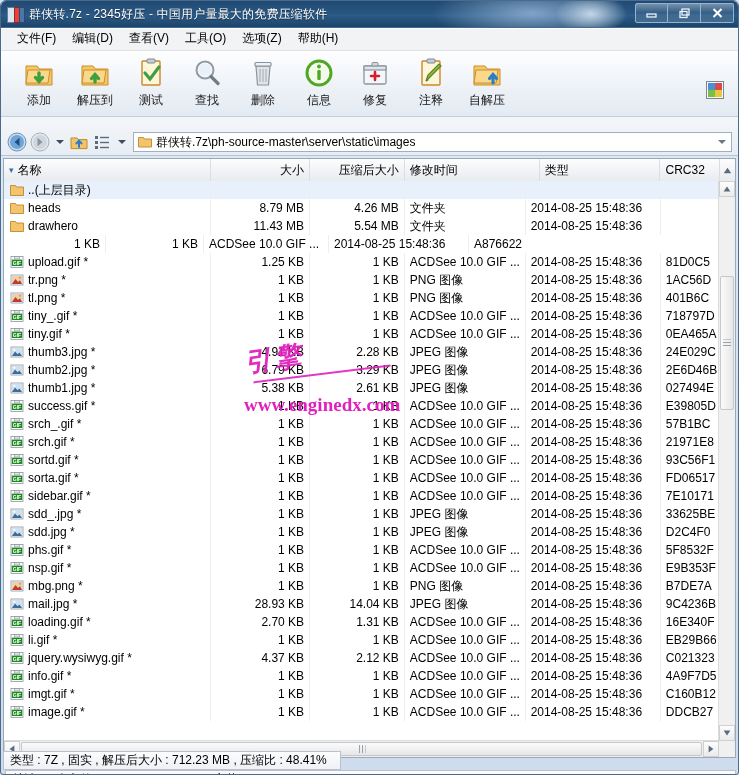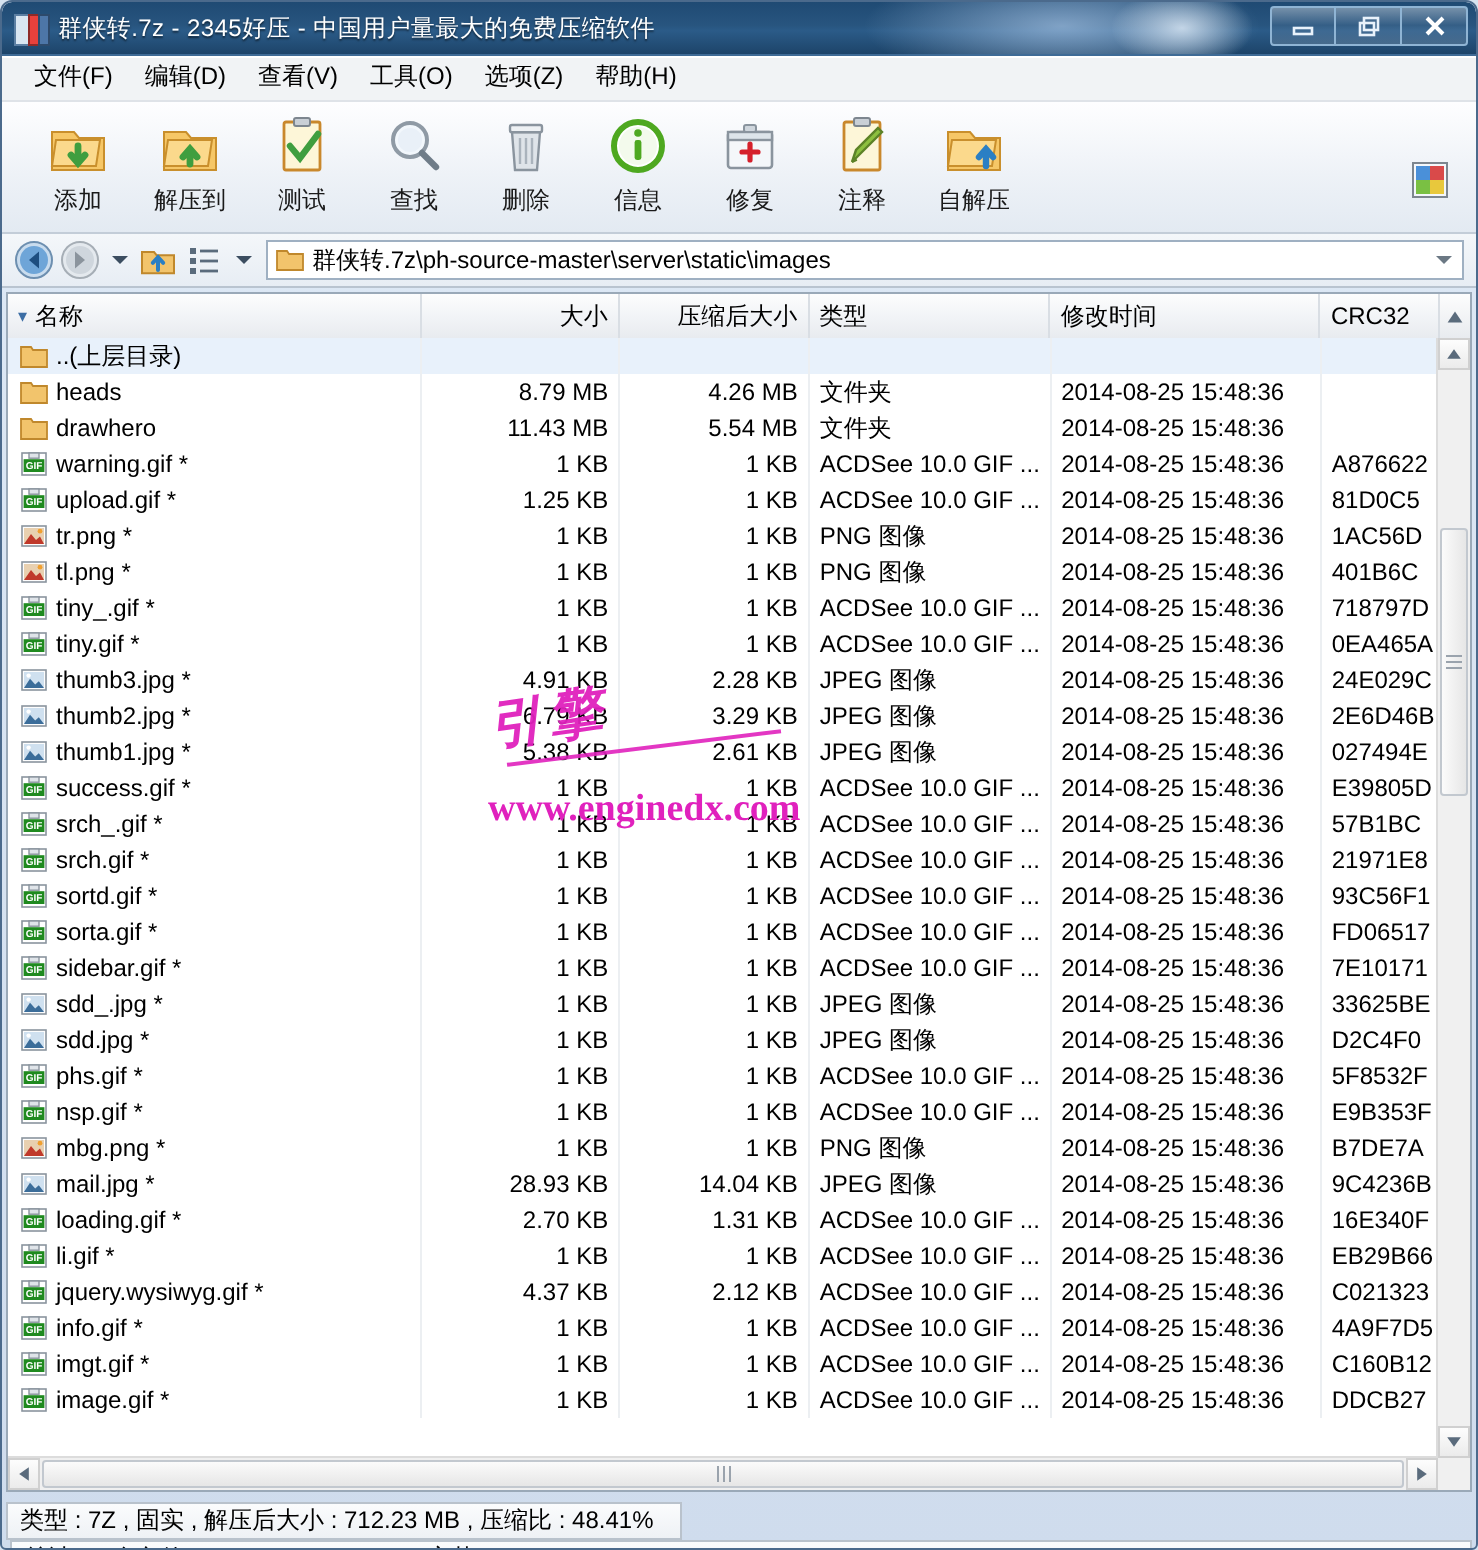--- a/index.html
+++ b/index.html
@@ -108,21 +108,21 @@
   .tb-right {
     position:absolute; right:14px; top:30px;
     width:18px; height:18px;
   }
   
   .addressbar {
     height: 26px;
     background: linear-gradient(to bottom, #f4f7fa, #e7edf4);
     border-bottom:1px solid #b9c4d0;
     display:flex; align-items:center;
-    padding: 0 6px 0 6px;
+    padding: 12px 6px 0 6px;
     gap: 3px;
   }
   .nav-circle { width:20px; height:20px; }
   .chev-btn { width:13px; height:20px; display:flex;align-items:center;justify-content:center;}
   .chev { width:0;height:0;border-left:4px solid transparent;border-right:4px solid transparent;border-top:4px solid #3b4d60;}
   .up-btn { width:20px;height:20px; display:flex;align-items:center;justify-content:center;}
   .view-btn { width:20px;height:20px; display:flex;align-items:center;justify-content:center;}
   .path-box {
     flex:1; height:20px; margin-left:2px;
     background:#fff; border:1px solid #9fb0c2;
@@ -488,25 +488,25 @@
       <div class="hdr-cell w-name">
         <span class="sort-arrow">▾</span>
         <span>名称</span>
       </div>
       <div class="hdr-cell w-size r">
         <span>大小</span>
       </div>
       <div class="hdr-cell w-psize r">
         <span>压缩后大小</span>
       </div>
+      <div class="hdr-cell w-date">
+        <span>修改时间</span>
+      </div>
       <div class="hdr-cell w-type">
         <span>类型</span>
-      </div>
-      <div class="hdr-cell w-date">
-        <span>修改时间</span>
       </div>
       <div class="hdr-cell w-crc">
         <span>CRC32</span>
       </div>
       <div class="hdr-scrollpad">
         <svg width="9" height="7" viewBox="0 0 9 7">
             <path d="M4.5 0.8 8.2 6.2H0.8z" fill="#5a6b7c"></path>
           </svg>
       </div>
     </div>
@@ -545,29 +545,20 @@
               </svg></span>
             <span>drawhero</span>
           </div>
           <div class="cell w-size r">11.43 MB</div>
           <div class="cell w-psize r">5.54 MB</div>
           <div class="cell w-type">文件夹</div>
           <div class="cell w-date">2014-08-25 15:48:36</div>
           <div class="cell w-crc"></div>
         </div>
         <div class="row">
-          <div class="cell c-name w-name">
-            <span class="ico"><svg viewBox="0 0 14 14">
-                <rect x="1" y="1.5" width="12" height="11" fill="#ffffff" stroke="#8a949e" stroke-width="0.8"></rect>
-                <rect x="1.8" y="4.6" width="10.4" height="6.4" fill="#1f8a1f"></rect>
-                <text x="7" y="9.6" font-family="Liberation Sans,sans-serif" font-size="5" font-weight="bold" fill="#ffffff" text-anchor="middle">GIF</text>
-                <rect x="4.5" y="1.5" width="5" height="2.6" fill="#dfe4e9" stroke="#8a949e" stroke-width="0.7"></rect>
-              </svg></span>
-            <span>warning.gif *</span>
-          </div>
           <div class="cell w-size r">1 KB</div>
           <div class="cell w-psize r">1 KB</div>
           <div class="cell w-type">ACDSee 10.0 GIF ...</div>
           <div class="cell w-date">2014-08-25 15:48:36</div>
           <div class="cell w-crc">A876622</div>
         </div>
         <div class="row">
           <div class="cell c-name w-name">
             <span class="ico"><svg viewBox="0 0 14 14">
                 <rect x="1" y="1.5" width="12" height="11" fill="#ffffff" stroke="#8a949e" stroke-width="0.8"></rect>

